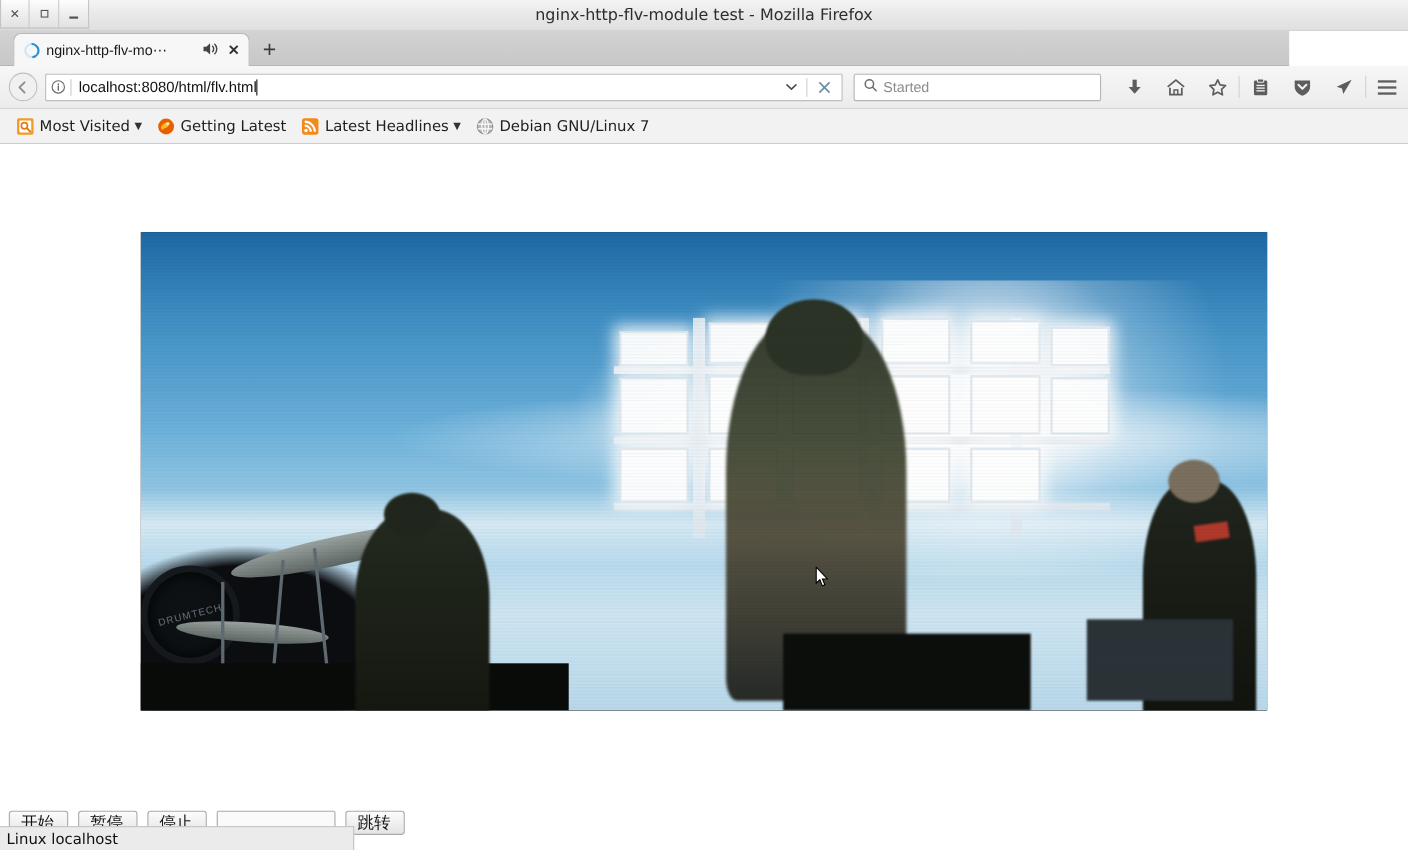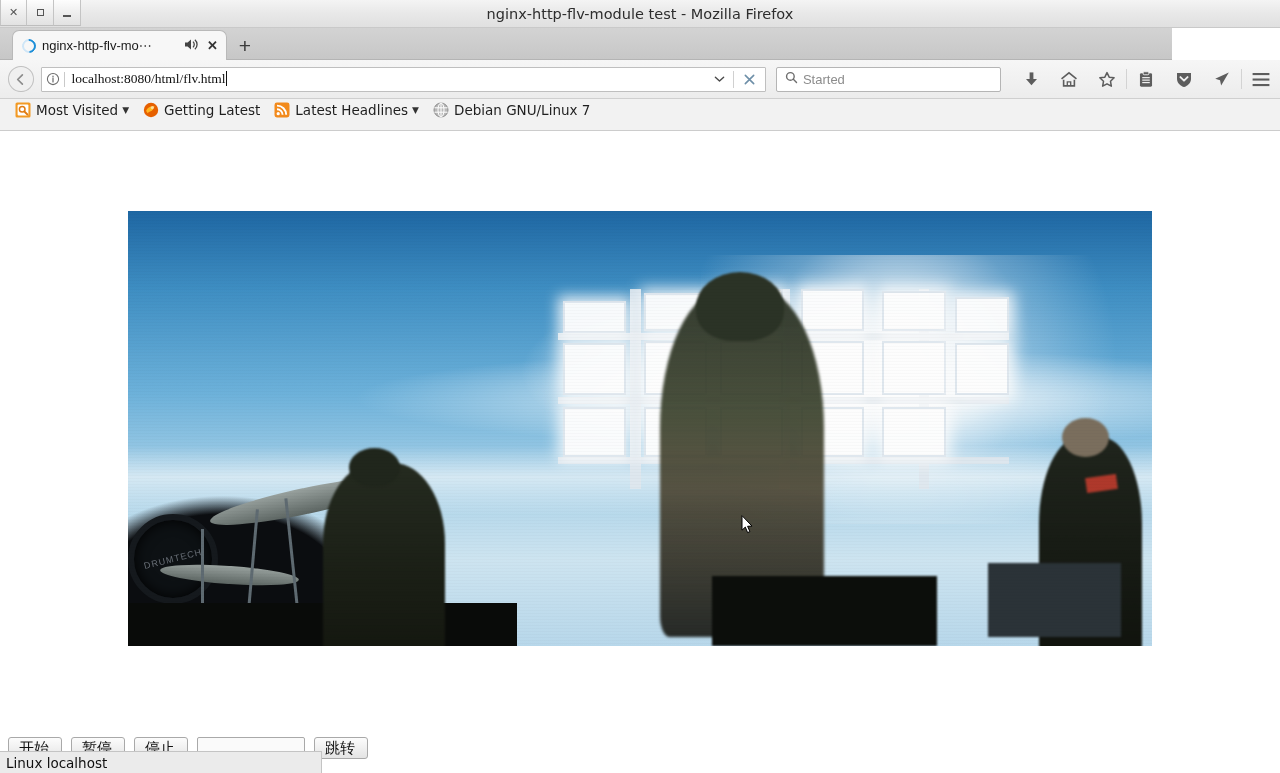--- a/index.html
+++ b/index.html
@@ -87,21 +87,21 @@
     display:flex; align-items:center; position:relative;
   }
   .infoicon{
     width:22px; display:flex; align-items:center; justify-content:center;
     color:#6b6b6b; font-size:12.5px;
   }
   .urlsep{ width:1px; height:15px; background:#c9c9c9; }
   .urltext{
     flex:1; padding-left:7px; font-size:13.5px; color:#111;
     white-space:nowrap; overflow:hidden;
-    font-family:Liberation Serif, serif;
+    font-family:Liberation Sans, sans-serif;
   }
   .caret{ display:inline-block; width:1px; height:15px; background:#111; vertical-align:-3px; }
   .urlchev{
     width:26px; display:flex; align-items:center; justify-content:center;
     color:#4a4a4a; font-size:11px;
   }
   .urlsep2{ width:1px; height:17px; background:#d0d0d0; }
   .urlstop{
     width:31px; display:flex; align-items:center; justify-content:center;
     color:#6e8fa8; font-size:14px;
@@ -117,21 +117,21 @@
   .nicon{
     width:38px; height:30px; display:flex; align-items:center; justify-content:center;
     color:#5d5d5d;
   }
   .ndiv{ width:1px; height:20px; background:#d3d3d3; }
 
   
   .bookbar{
     position:absolute; left:0; top:99px; width:1280px; height:32px;
     background:#f2f2f2; border-bottom:1px solid #cccccc;
-    display:flex; align-items:flex-start; padding-left:8px; gap:0;
+    display:flex; align-items:center; padding-left:8px; gap:0;
   }
   .bmk{ display:flex; align-items:center; gap:5px; padding:3px 7px; font-size:13.5px; color:#1f1f1f;
         font-family:"DejaVu Sans", sans-serif; }
   .bmk .chev{ font-size:9px; color:#333; margin-left:-1px; }
   .bico{ width:16px; height:16px; flex:none; display:block; }
 
   
   .page{
     position:absolute; left:0; top:131px; width:1280px; height:642px;
     background:#ffffff; overflow:hidden;

